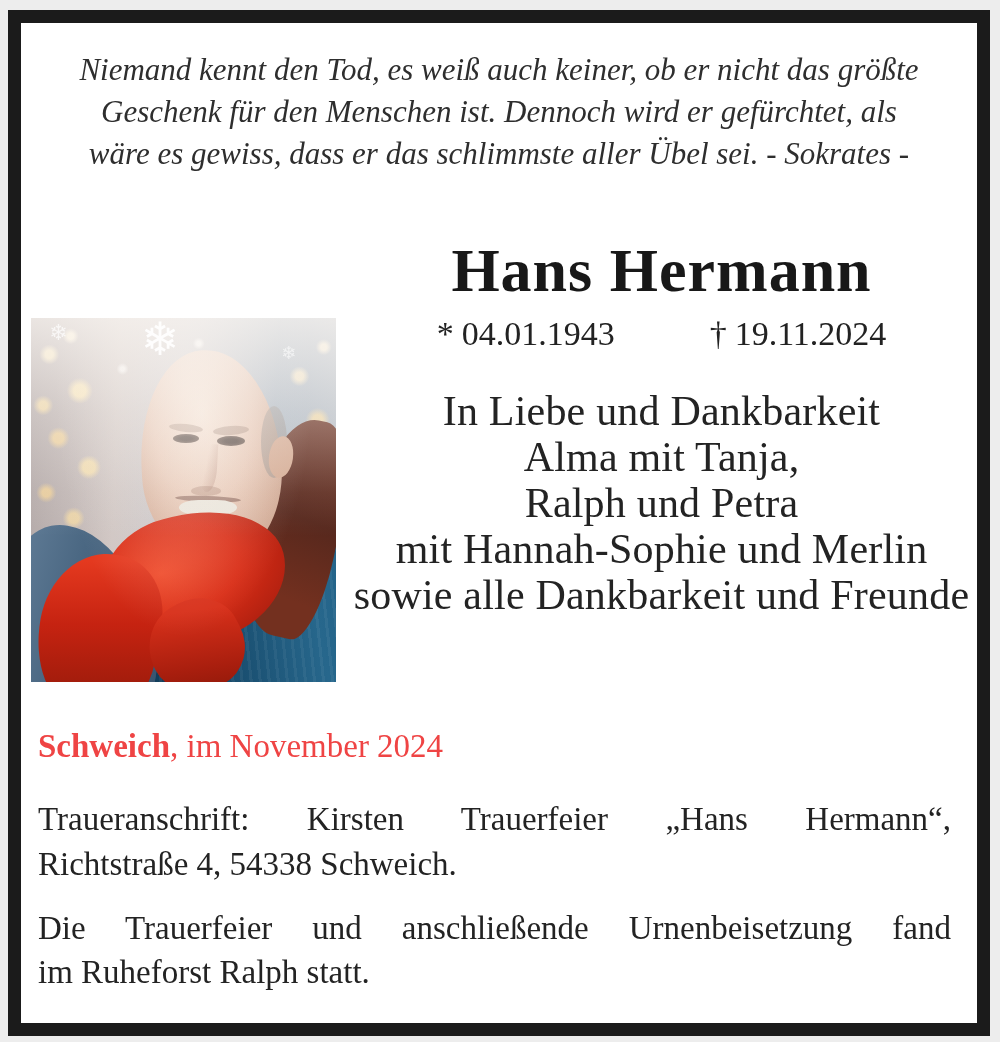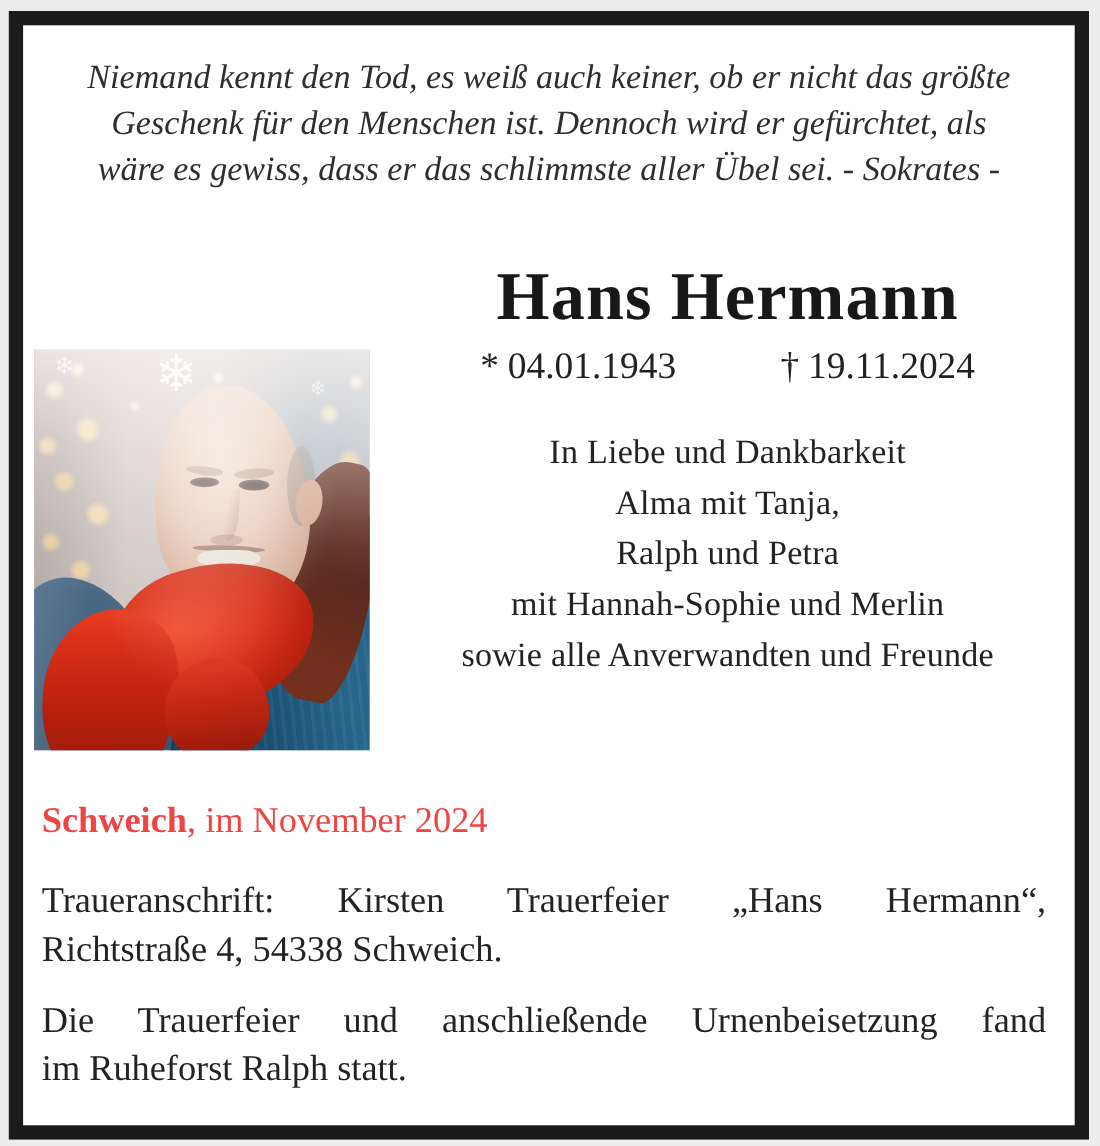--- a/index.html
+++ b/index.html
@@ -19,21 +19,21 @@
   .quote{padding-top:26px;text-align:center;font-style:italic;
          font-size:31px;line-height:42px;color:#2e2e2e;}
   
   .main{display:flex;margin-top:55px;}
   .photo-col{width:325px;box-sizing:border-box;padding:88px 10px 0 10px;flex:0 0 auto;}
   .right-col{flex:1 1 auto;text-align:center;}
   .name{font-weight:bold;font-size:62px;line-height:80px;color:#181818;letter-spacing:1px;}
   .dates{margin-top:4px;display:flex;justify-content:center;gap:95px;
          font-size:34px;line-height:40px;color:#222;}
   .dates .sym{margin-right:8px;}
-  .condolence{margin-top:34px;font-size:31px;line-height:46px;color:#232323;letter-spacing:.2px;font-family:Liberation Serif, serif;}
+  .condolence{margin-top:34px;font-size:42px;line-height:46px;color:#232323;letter-spacing:.2px;font-family:Liberation Serif, serif;}
   
   .dateline{margin:44px 26px 0 17px;font-size:33px;line-height:40px;color:#ef4444;}
   .bold{font-weight:bold;}
   .para{margin:0 26px 0 17px;font-size:33px;color:#232323;}
   .address{margin-top:31px;line-height:45px;}
   .funeral{margin-top:19px;line-height:44px;}
   .jline{text-align:justify;text-align-last:justify;}
   
   .photo{
     position:relative;width:305px;height:364px;overflow:hidden;
@@ -149,21 +149,21 @@
         <div class="name">Hans Hermann</div>
         <div class="dates">
           <span><span class="sym">*</span><span>04.01.1943</span></span>
           <span><span class="sym">†</span><span>19.11.2024</span></span>
         </div>
         <div class="condolence">
           <div>In Liebe und Dankbarkeit</div>
           <div>Alma mit Tanja,</div>
           <div>Ralph und Petra</div>
           <div>mit Hannah-Sophie und Merlin</div>
-          <div>sowie alle Anverwandten und Freunde</div>
+          <div>sowie alle Dankbarkeit und Freunde</div>
         </div>
       </div>
     </div>
 
     <div class="dateline"><span class="bold">Schweich</span><span>, im November 2024</span></div>
 
     <div class="para address">
       <div class="jline">Traueranschrift: Kirsten Trauerfeier „Hans Hermann“,</div>
       <div>Richtstraße 4, 54338 Schweich.</div>
     </div>

